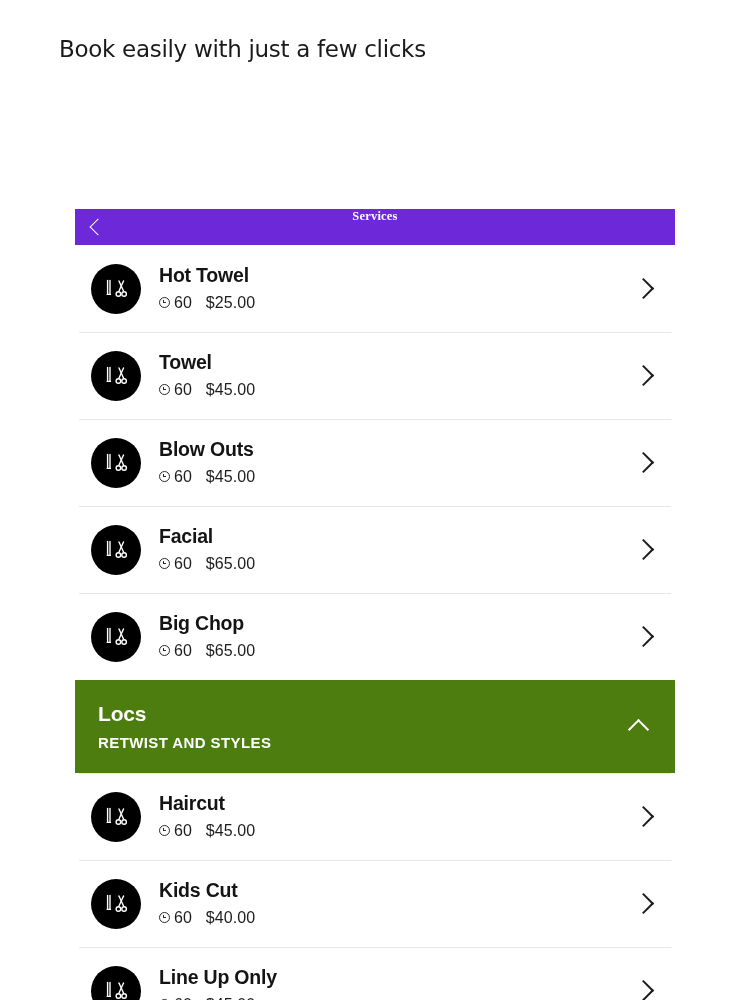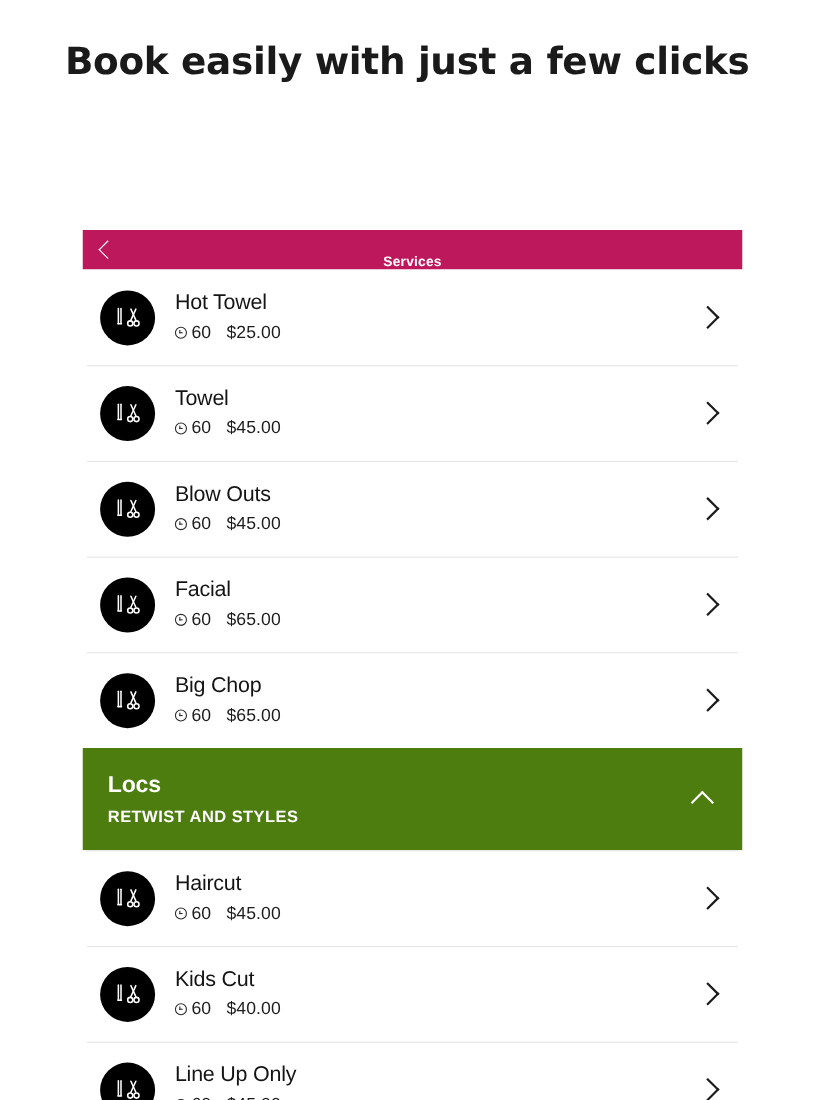--- a/index.html
+++ b/index.html
@@ -14,44 +14,45 @@
     color: #111111;
     overflow: hidden;
     position: relative;
   }
 
   .page-heading {
     position: absolute;
     left: 59px;
     top: 36px;
     font-family: "DejaVu Sans", sans-serif;
-    font-size: 34px;
-    font-weight: 700;
+    font-size: 23px;
+    font-weight: 400;
     letter-spacing: -0.3px;
     color: #1a1a1a;
     white-space: nowrap;
   }
 
   .phone-frame {
     position: absolute;
     left: 75px;
     top: 209px;
     width: 600px;
     background: #ffffff;
     overflow: hidden;
   }
 
   
   .app-bar {
     position: relative;
     height: 36px;
-    background: #be185d;
-    display: flex;
-    align-items: flex-end;
+    background: #6d28d9;
+    display: flex;
+    align-items: flex-start;
     justify-content: center;
+    font-family: Liberation Serif, serif;
   }
   .app-bar-title {
     color: #ffffff;
     font-size: 12.5px;
     font-weight: 700;
     letter-spacing: 0.2px;
   }
   .back-wrap {
     position: absolute;
     left: 6px;
@@ -100,21 +101,21 @@
     display: flex;
     align-items: center;
     justify-content: center;
     margin-right: 18px;
   }
   .svc-icon svg { display: block; }
 
   .svc-text { flex: 1 1 auto; min-width: 0; }
   .svc-name {
     font-size: 19.5px;
-    font-weight: 400;
+    font-weight: 700;
     letter-spacing: -0.2px;
     color: #141414;
     line-height: 1.1;
   }
   .svc-meta {
     display: flex;
     align-items: center;
     margin-top: 7px;
     font-size: 16px;
     color: #1d1d1d;

